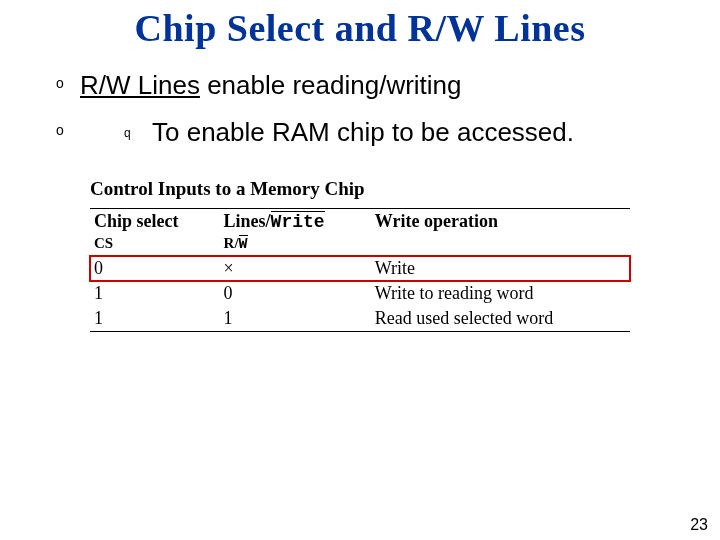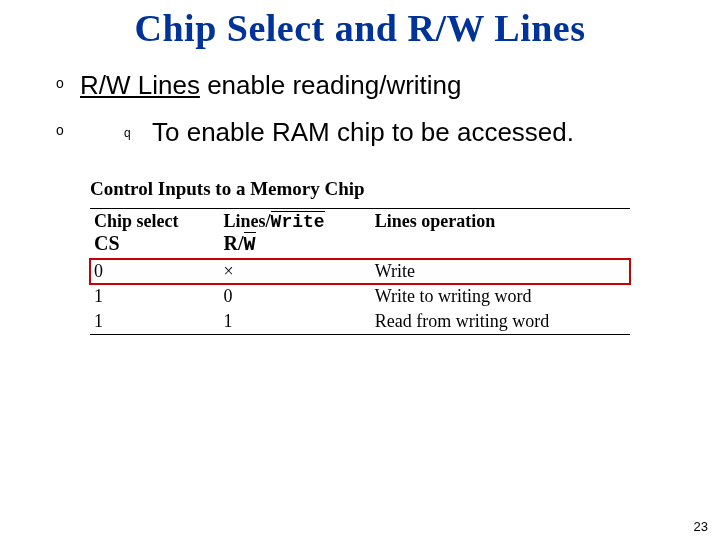--- a/index.html
+++ b/index.html
@@ -74,41 +74,41 @@
     border-bottom:1.5px solid #000;
     vertical-align:top;
   }
   td{
     padding:2px 4px;
     vertical-align:top;
   }
   tbody tr:last-child td{
     border-bottom:1.5px solid #000;
   }
-  .sub-h{font-weight:700;font-size:20px}
+  .sub-h{font-weight:700;font-size:15px}
   .bar{
     position:relative;display:inline-block;font-family:Liberation Mono, monospace;
   }
   .bar::before{
     content:"";
     position:absolute;
     left:0;right:0;top:-1px;
     border-top:1.5px solid #000;
   }
   tr.hl td{
     position:relative;
   }
   tr.hl{
     outline:2.5px solid #c00;
     outline-offset:-1px;
   }
   .pgnum{
     position:absolute;
     right:12px;bottom:6px;
-    font-size:13px;
+    font-size:16px;
     font-family:Verdana,Geneva,sans-serif;
   }
   .col-cs{width:24%}
   .col-rw{width:28%}
   .col-op{width:48%}
 </style>
 </head>
 <body>
 
 <div class="title">Chip Select and R/W Lines</div>
@@ -133,37 +133,37 @@
       <tr>
         <th class="col-cs">
           <span>Chip select</span><br>
           <span class="sub-h">CS</span>
         </th>
         <th class="col-rw">
           <span>Lines/</span><span class="bar">Write</span><br>
           <span class="sub-h"><span>R/</span><span class="bar">W</span></span>
         </th>
         <th class="col-op">
-          <span>Lines operation</span>
+          <span>Write operation</span>
         </th>
       </tr>
     </thead>
     <tbody>
       <tr class="hl">
         <td>0</td>
         <td>×</td>
         <td>Write</td>
       </tr>
       <tr>
         <td>1</td>
         <td>0</td>
-        <td>Write to writing word</td>
+        <td>Write to reading word</td>
       </tr>
       <tr>
         <td>1</td>
         <td>1</td>
-        <td>Read from writing word</td>
+        <td>Read used selected word</td>
       </tr>
     </tbody>
   </table>
 </div>
 
 <div class="pgnum">23</div>
 
 </body></html>

